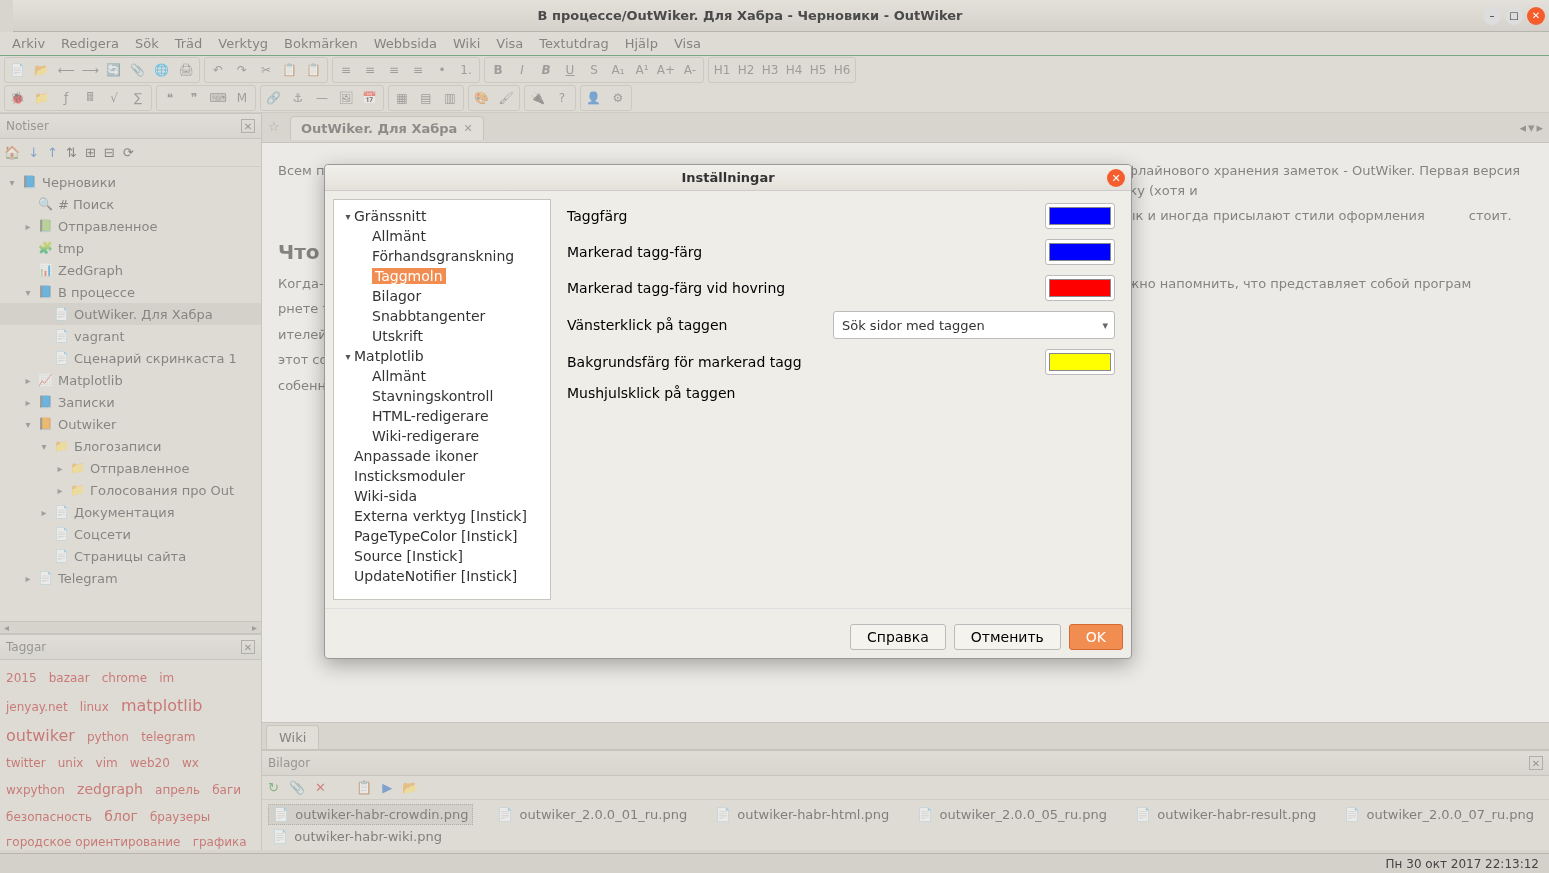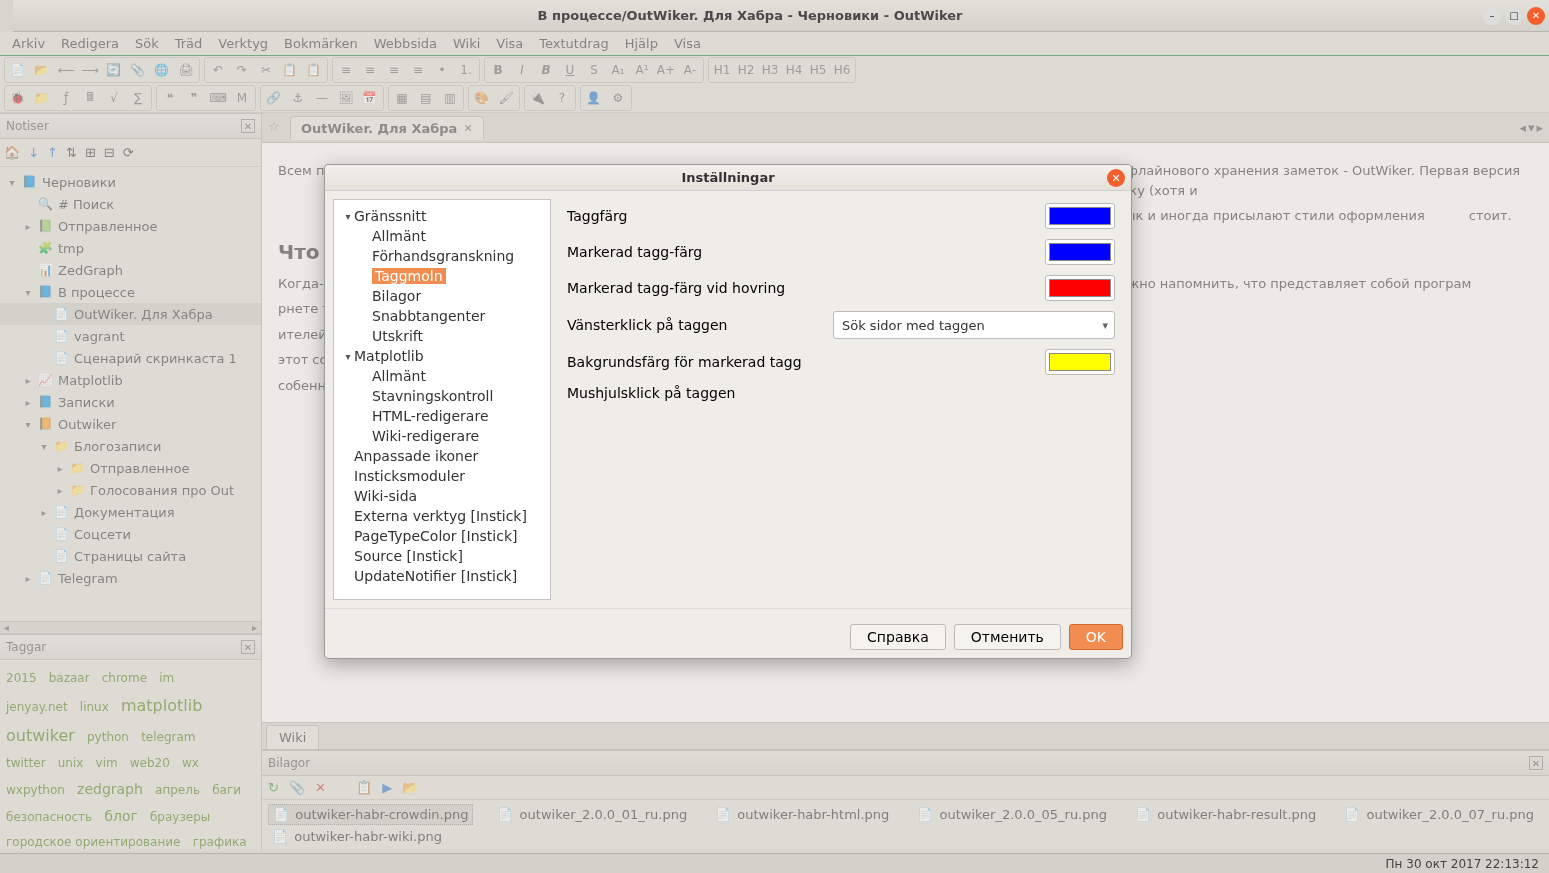--- a/index.html
+++ b/index.html
@@ -29,21 +29,21 @@
 
 .tree { flex:1; overflow:auto; background:#e4e1db; padding:4px 0; }
 .tree-row { display:flex; align-items:center; height:22px; padding:0 4px; white-space:nowrap; }
 .tree-row .tw { width:12px; text-align:center; color:#666; font-size:10px; }
 .tree-row .ic { width:16px; height:16px; margin:0 4px; display:inline-flex; align-items:center; justify-content:center; font-size:12px; }
 .tree-row.sel { background:#d0cdc7; }
 .d0 { padding-left: 6px; } .d1 { padding-left: 22px; } .d2 { padding-left: 38px; } .d3 { padding-left: 54px; }
 
 .taggar-panel { border-top:1px solid #b8b5ae; }
 .tag-cloud { padding:6px; line-height:1.9; overflow:auto; height:190px; background:#e4e1db; }
-.tag-cloud a { color:#4d7c0f; margin-right:8px; font-size:12px; cursor:pointer; }
+.tag-cloud a { color:#b91c1c; margin-right:8px; font-size:12px; cursor:pointer; }
 .tag-cloud a.big { font-size:16px; } .tag-cloud a.med { font-size:14px; }
 
 .content { flex:1; display:flex; flex-direction:column; }
 .tabbar { display:flex; align-items:center; background:#d8d5cf; border-bottom:1px solid #b8b5ae; height:30px; padding:0 6px;}
 .fav { width:18px; height:18px; margin-right:4px; color:#888; }
 .tab { background:#eae7e1; border:1px solid #b8b5ae; border-bottom:none; padding:4px 10px; border-radius:4px 4px 0 0; display:flex; align-items:center; gap:6px; font-weight:bold; color:#444;}
 .tab .tx { color:#666; font-size:11px; }
 .tabbar-r { margin-left:auto; display:flex; gap:2px; color:#555;}
 
 .doc-body { flex:1; background:#fff; padding:12px 16px; color:#333; font-family:"DejaVu Sans"; overflow:hidden; }

